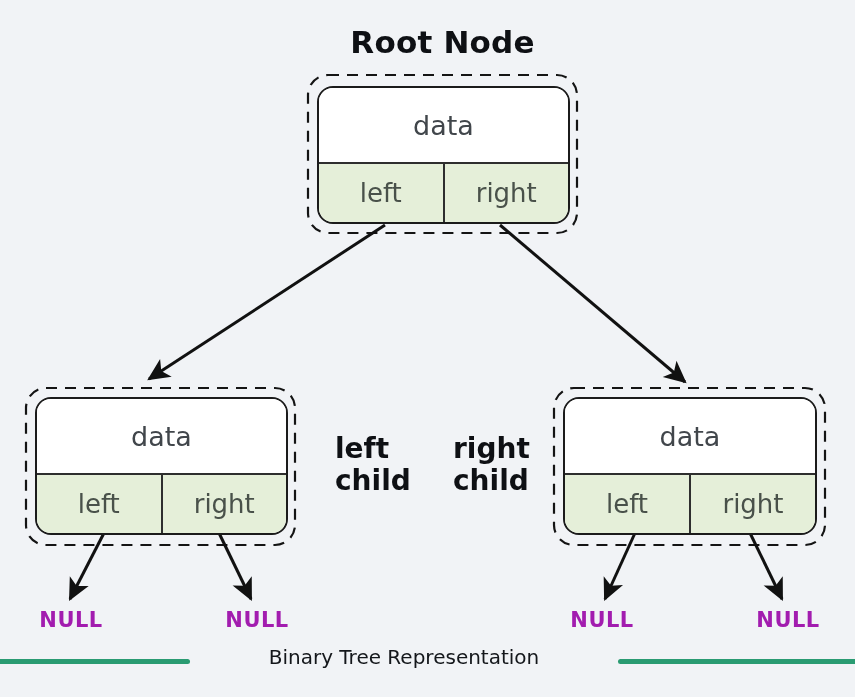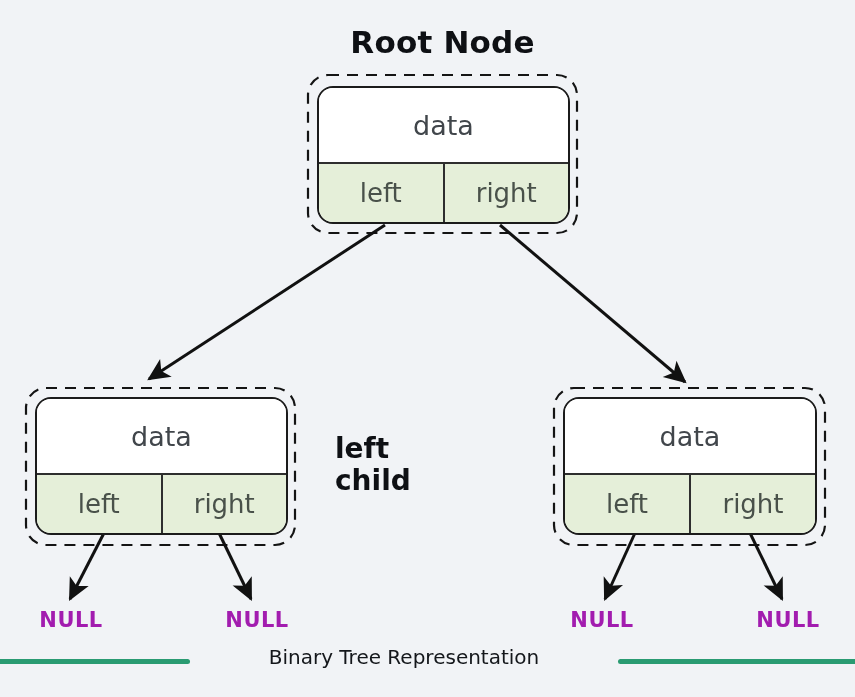--- a/index.html
+++ b/index.html
@@ -168,20 +168,21 @@
 
   <div class="node node-right">
     <div class="data-cell">data</div>
     <div class="ptr-row">
       <div class="ptr-cell cell-left">left</div>
       <div class="ptr-cell cell-right">right</div>
     </div>
   </div>
 
   <div class="child-label label-left-child">left child</div>
+  <div class="child-label label-right-child">right child</div>
 
   <div class="null-label null-1">NULL</div>
   <div class="null-label null-2">NULL</div>
   <div class="null-label null-3">NULL</div>
   <div class="null-label null-4">NULL</div>
 
   <div class="accent-line left"></div>
   <div class="caption">Binary Tree Representation</div>
   <div class="accent-line right"></div>
 

